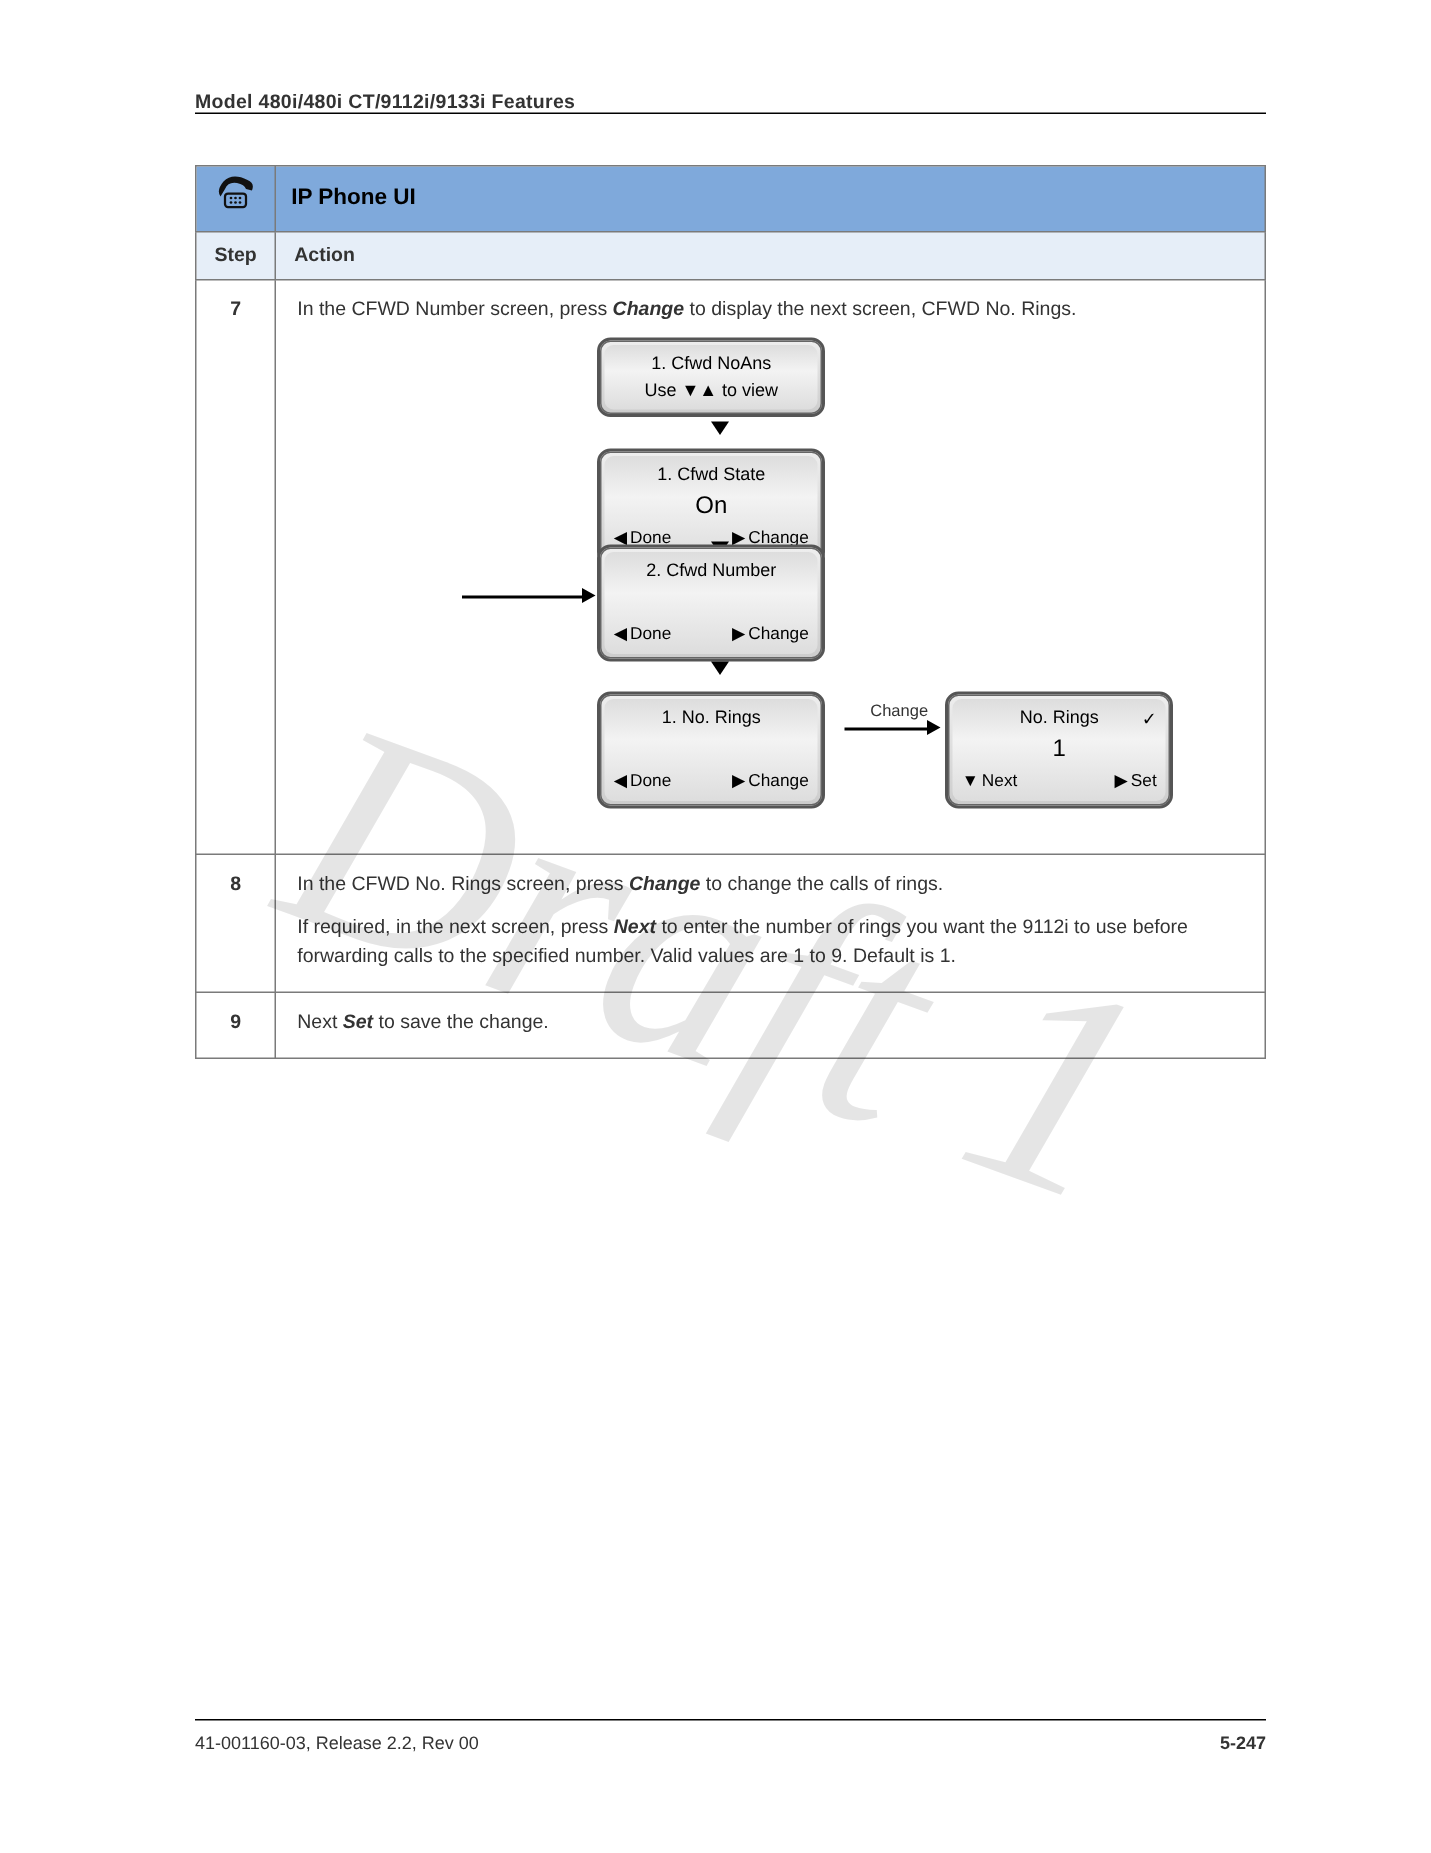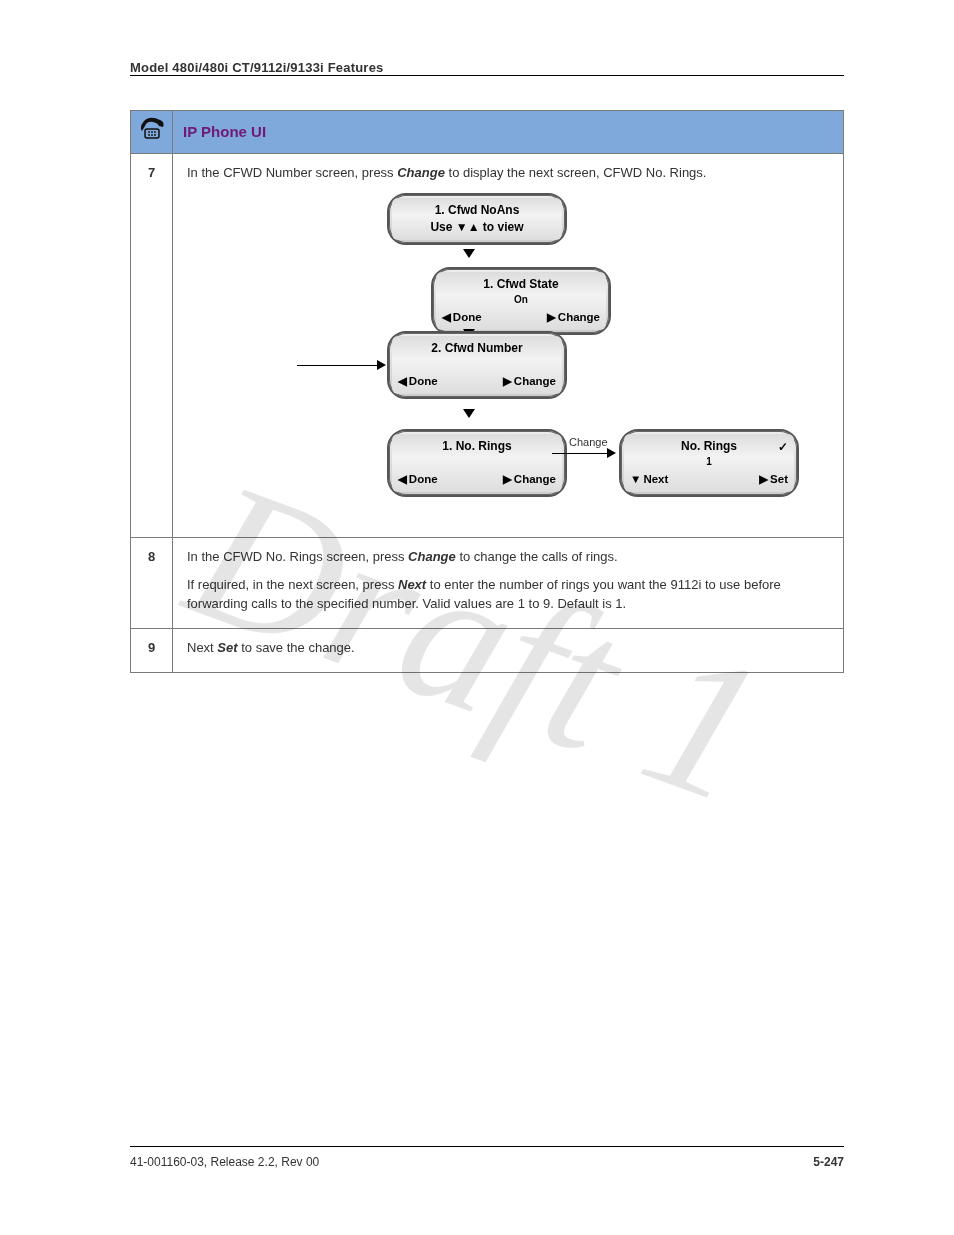--- a/index.html
+++ b/index.html
@@ -41,21 +41,21 @@
     vertical-align: top;
     font-size: 13px;
     line-height: 1.45;
   }
   tr.banner td {
     background: #7fa9db;
     text-align: left;
     padding: 10px 10px 8px 10px;
     font-size: 15px;
     font-weight: 700;
-    color: #701a75;
+    color: #000000;
   }
   tr.banner td.iconcell {
     width: 42px;
     text-align: center;
     padding: 6px 4px;
   }
   tr.subhead td {
     background: #e6eef8;
     padding: 6px 12px 6px 12px;
     border: 0.6px solid #7a7a7a;
@@ -70,40 +70,39 @@
   }
   td.body {
     padding: 10px 14px 14px 14px;
   }
   .ital  { font-style: italic; font-weight: 700; }
   .bold  { font-weight: 400; }
   
   .flowwrap { position: relative; width: 100%; height: 340px; }
   .pscreen {
     position: absolute;
-    width: 180px;
-    border-radius: 19px;
+    width: 152px;
+    border-radius: 9px;
     padding: 3px;
     background: linear-gradient(180deg,#eee,#ccc);
     box-shadow: 0 0 0 1px #666 inset;
     border: 2px solid #555;
     font-size: 12px;
     color: #000;
-    font-weight: bold;
   }
   .pscreen .inner {
     background: linear-gradient(180deg,#ddd,#f3f3f3 40%,#ddd);
     border-radius: 6px;
     padding: 4px 6px 4px 6px;
     min-height: 38px;
     text-align: center;
   }
   .sbtns { display:flex; justify-content:space-between; font-size:11.5px; margin-top:2px; }
   .sbtns span { display:inline-flex; align-items:center; gap:2px; }
-  .tinytxt { font-size: 10px; }
+  .tinytxt { font-size: 16px; }
   
   .arrV {
     position:absolute; width:0; height:0;
     border-left:6px solid transparent;
     border-right:6px solid transparent;
     border-top:9px solid #000;
   }
   .arrH-stem {
     position:absolute; height:1.2px; background:#000;
   }
@@ -159,37 +158,41 @@
               <circle cx="14" cy="15" r="0.9" fill="#111"></circle>
               <circle cx="17" cy="15" r="0.9" fill="#111"></circle>
           <circle cx="11" cy="18" r="0.9" fill="#111"></circle>
               <circle cx="14" cy="18" r="0.9" fill="#111"></circle>
               <circle cx="17" cy="18" r="0.9" fill="#111"></circle>
         </svg>
       </td>
       <td>IP Phone UI</td>
     </tr>
 
+    <tr class="subhead">
+      <td class="stepcol">Step</td>
+      <td class="actcol">Action</td>
+    </tr>
 
     <tr>
       <td class="stepno">7</td>
       <td class="body">
         <span>In the CFWD Number screen, press </span><span class="ital">Change</span><span> to display the next screen, CFWD No. Rings.</span>
 
         <div class="flowwrap">
 
           <div class="pscreen" style="left:200px; top:10px;">
             <div class="inner">
               <div>1. Cfwd NoAns</div>
               <div>Use ▼▲ to view</div>
             </div>
           </div>
           <div class="arrV" style="left:276px; top:66px;"></div>
 
-          <div class="pscreen" style="left:200px; top:84px;margin-left:44px;">
+          <div class="pscreen" style="left:200px; top:84px;">
             <div class="inner">
               <div>1. Cfwd State</div>
               <div class="tinytxt">On</div>
               <div class="sbtns">
                 <span>◀ <span>Done</span></span>
                 <span>▶ <span>Change</span></span>
               </div>
             </div>
           </div>
           <div class="arrV" style="left:276px; top:146px;"></div>

